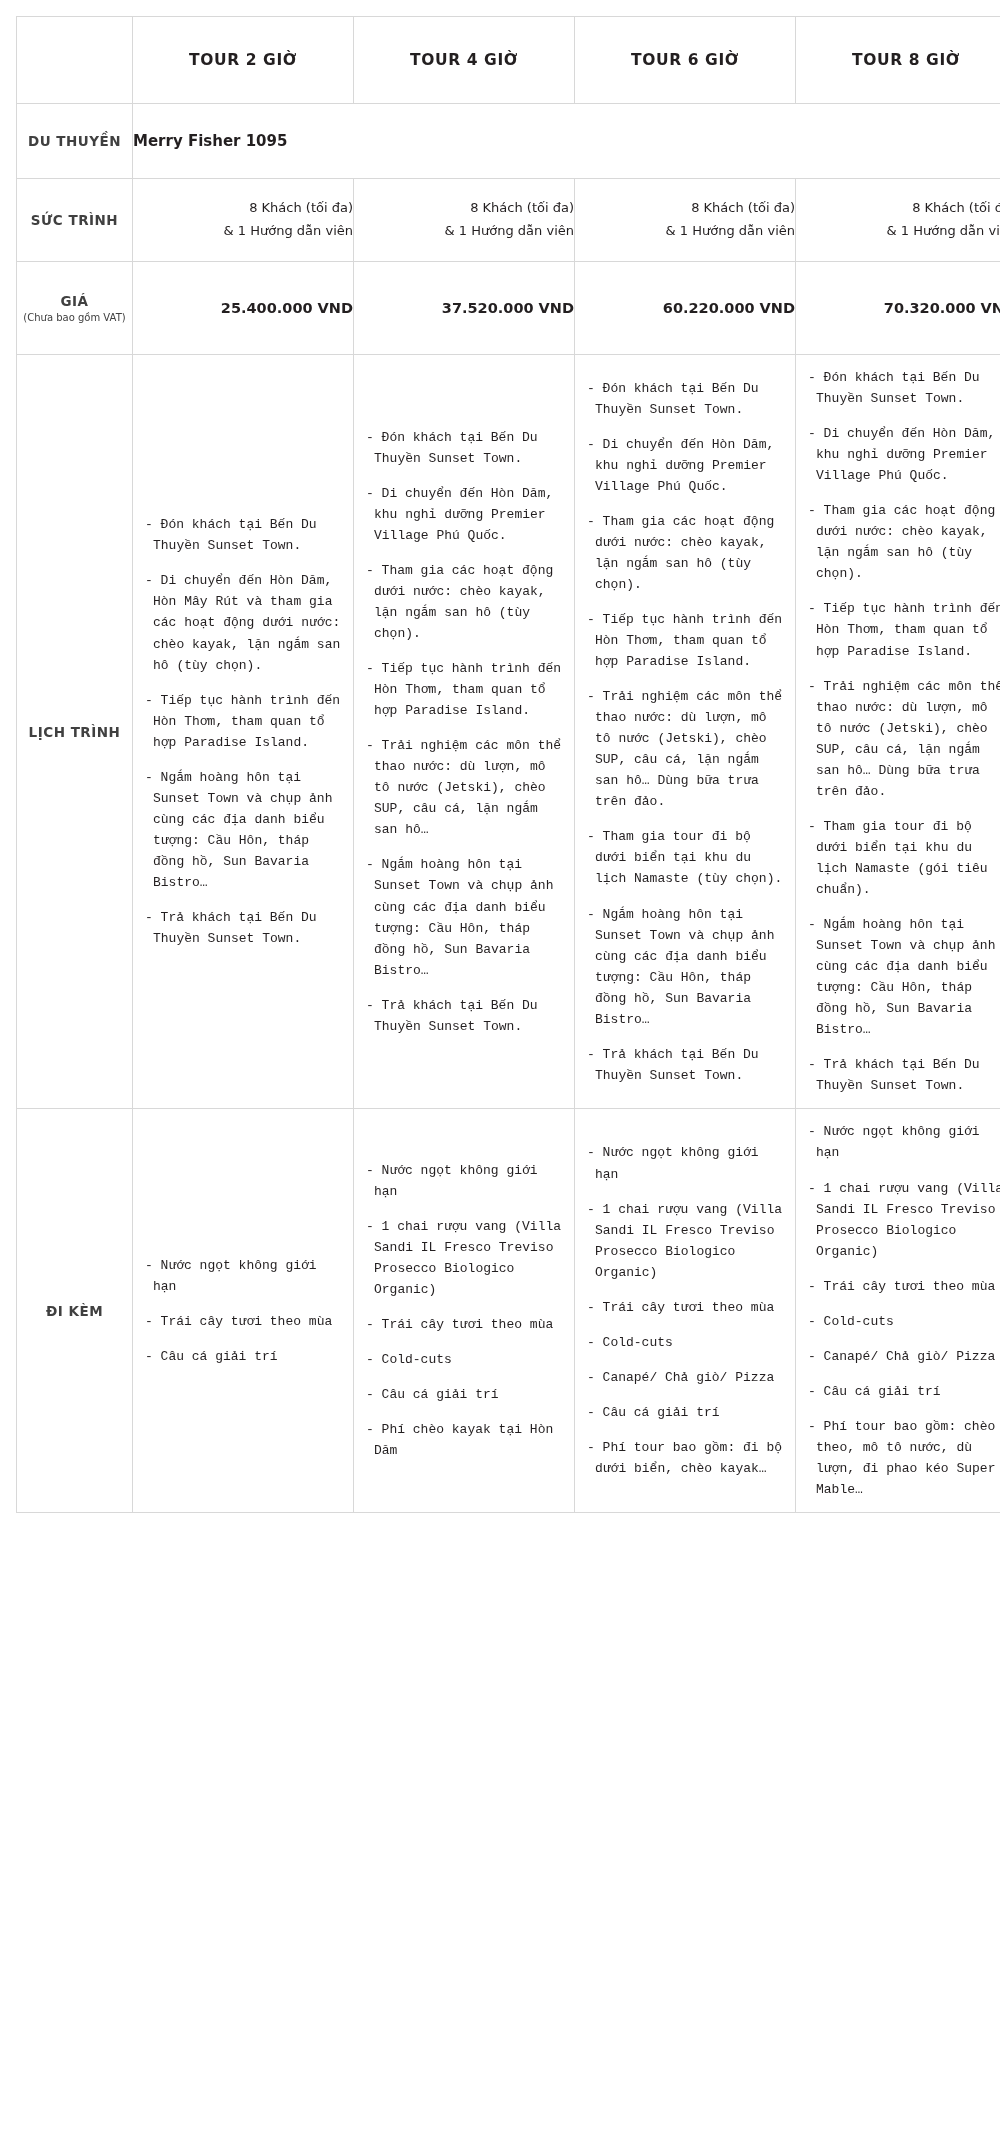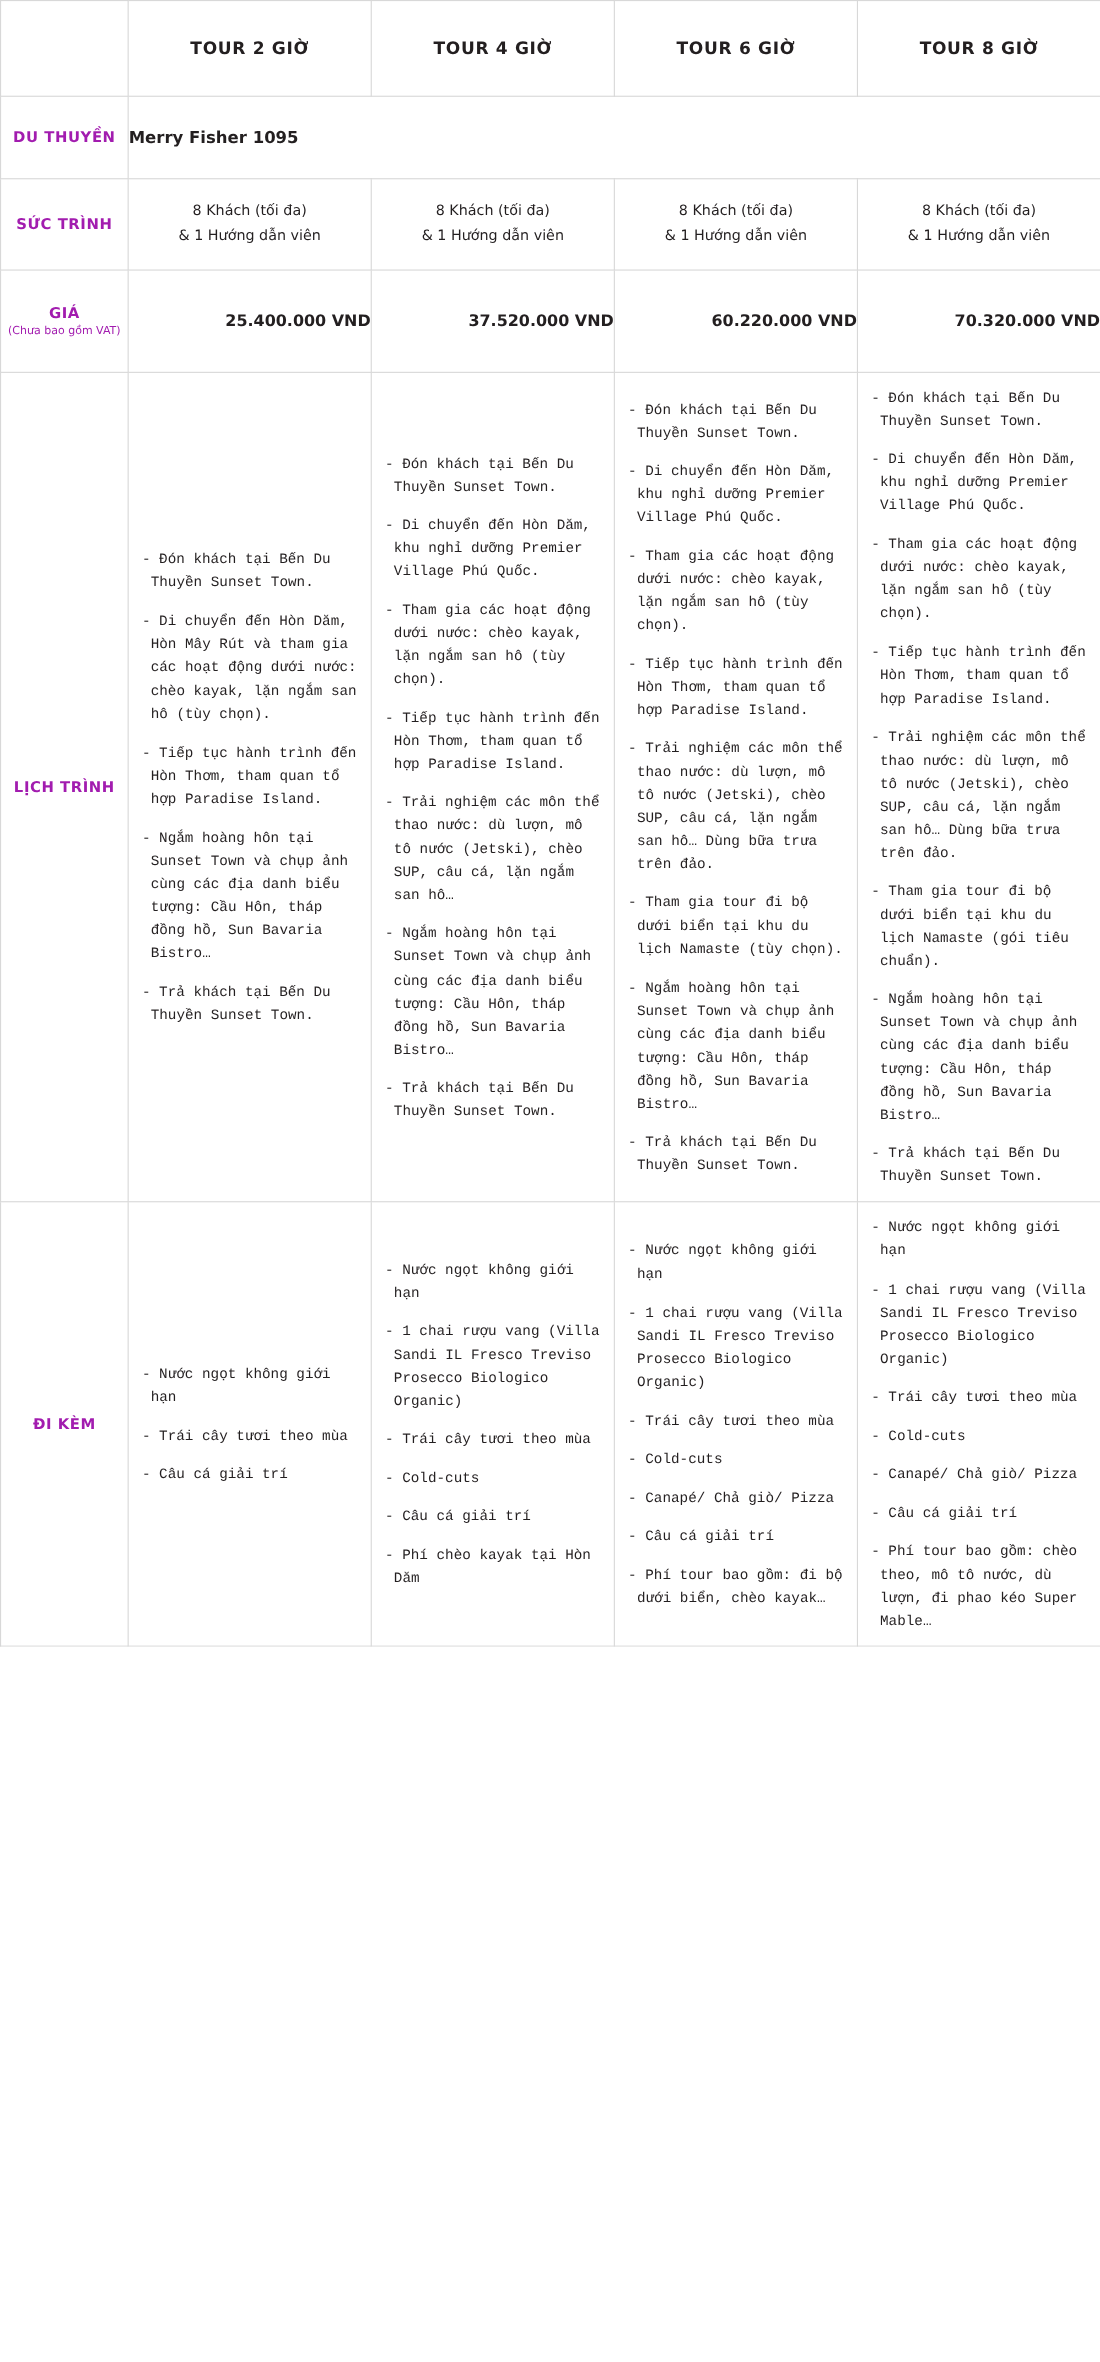--- a/index.html
+++ b/index.html
@@ -9,21 +9,21 @@
   }
   body {
     width: 1000px;
     font-family: "DejaVu Sans", "Liberation Sans", sans-serif;
     color: #231f20;
     -webkit-font-smoothing: antialiased;
   }
   .sheet {
     width: 1000px;
     box-sizing: border-box;
-    padding: 0;
+    padding: 16px;
   }
   table.pricing {
     border-collapse: collapse;
     width: 1000px;
     table-layout: fixed;
   }
   table.pricing td, table.pricing th {
     border: 1px solid #d8d8d8;
     vertical-align: middle;
     padding: 0;
@@ -44,21 +44,21 @@
     color: #231f20;
     height: 86px;
   }
 
   
   .rowlabel {
     text-align: center;
     font-weight: bold;
     font-size: 13.5px;
     letter-spacing: 0.5px;
-    color: #a21caf;
+    color: #404040;
     line-height: 1.5;
   }
   .rowlabel .sub {
     font-weight: normal;
     font-size: 10px;
     letter-spacing: 0;
     display: block;
     line-height: 1.45;
   }
 
@@ -72,21 +72,21 @@
   }
 
   
   .cap-cell {
     text-align: center;
     font-size: 13px;
     line-height: 1.75;
     height: 82px;
     color: #231f20;
   }
-  .cap-cell span { display: block; }
+  .cap-cell span { display: block; text-align: right; }
 
   
   .price-cell {
     text-align: right;
     font-weight: bold;
     font-size: 14.5px;
     height: 92px;
     color: #231f20;
   }
 

